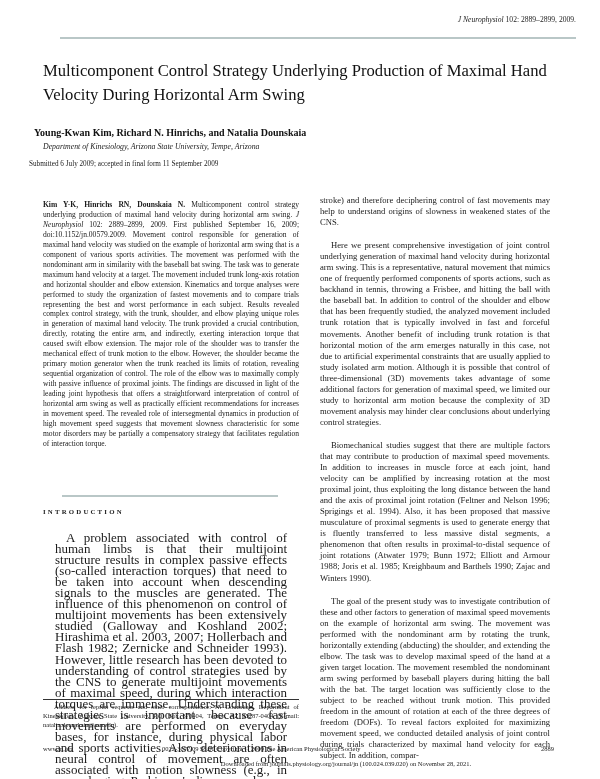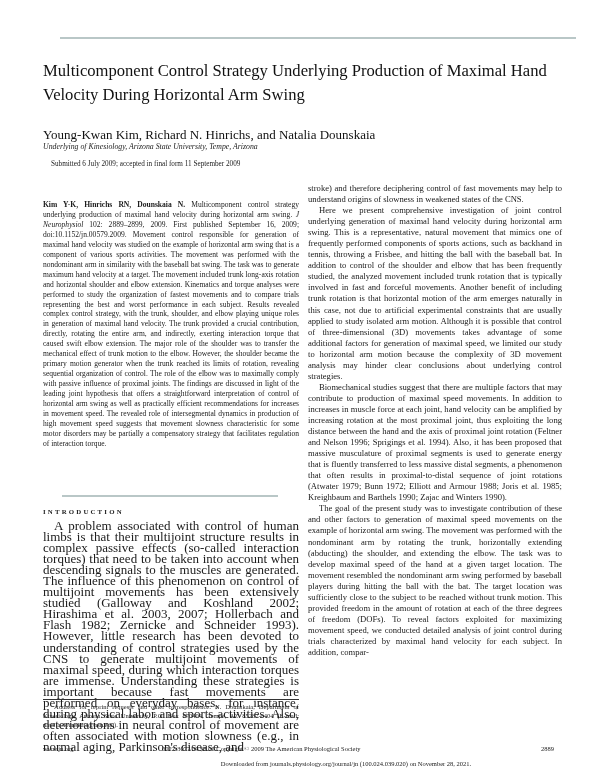--- a/index.html
+++ b/index.html
@@ -39,37 +39,37 @@
       top: 59px;
       width: 540px;
       font-size: 16.6px;
       line-height: 24px;
       color: #111;
       margin: 0;
       font-weight: normal;
     }
     .authors {
       position: absolute;
-      left: 43px;
+      left: 34px;
       top: 127px;
-      font-size: 13px;
-      font-weight: normal;
+      font-size: 10px;
+      font-weight: bold;
       color: #111;
     }
     .affil {
       position: absolute;
       left: 43px;
       top: 142px;
       font-size: 7.8px;
       font-style: italic;
       color: #222;
     }
     .submitted {
       position: absolute;
-      left: 51px;
+      left: 29px;
       top: 160px;
       font-size: 7.2px;
       color: #222;
     }
     .col {
       position: absolute;
       font-size: 8.1px;
       line-height: 10.45px;
       text-align: justify;
       color: #1a1a1a;
@@ -91,21 +91,21 @@
       position: absolute;
       left: 43px;
       top: 508px;
       font-size: 6.8px;
       letter-spacing: 2.2px;
       font-weight: bold;
       color: #222;
     }
     .intro { top: 520px; font-size: 13px; line-height: 11.05px; }
     .indent { text-indent: 11px; }
-    p { margin: 0; }
+    p { margin: 12px; }
     .col-right p { font-size: 8.6px; line-height: 11.05px; }
     .footnote-rule {
       position: absolute;
       left: 43px;
       width: 256px;
       top: 699px;
       height: 1px;
       background: #333;
     }
     .footnote {
@@ -148,26 +148,27 @@
       font-size: 6.5px;
       color: #222;
     }
     .download-note span { margin-left: 92px; }
     .ital { font-style: italic; }
   </style>
 </head>
 <body>
 
 <div class="header-cite">
+  <div><span class="j">J Neurophysiol</span> <span>102: 2889–2899, 2009.</span></div>
 </div>
 <div class="header-rule"></div>
 
 <h1 class="title">Multicomponent Control Strategy Underlying Production of Maximal Hand Velocity During Horizontal Arm Swing</h1>
 <div class="authors">Young-Kwan Kim, Richard N. Hinrichs, and Natalia Dounskaia</div>
-<div class="affil">Underlying of Kinesiology, Arizona State University, Tempe, Arizona</div>
+<div class="affil">Department of Kinesiology, Arizona State University, Tempe, Arizona</div>
 <div class="submitted">Submitted 6 July 2009; accepted in final form 11 September 2009</div>
 
 <div class="col col-left abstract">
   <span class="lead">Kim Y-K, Hinrichs RN, Dounskaia N.</span><span> Multicomponent control strategy underlying production of maximal hand velocity during horizontal arm swing. </span><span class="ital">J Neurophysiol</span><span> 102: 2889–2899, 2009. First published September 16, 2009; doi:10.1152/jn.00579.2009. Movement control responsible for generation of maximal hand velocity was studied on the example of horizontal arm swing that is a component of various sports activities. The movement was performed with the nondominant arm in similarity with the baseball bat swing. The task was to generate maximum hand velocity at a target. The movement included trunk long-axis rotation and horizontal shoulder and elbow extension. Kinematics and torque analyses were performed to study the organization of fastest movements and to compare trials representing the best and worst performance in each subject. Results revealed complex control strategy, with the trunk, shoulder, and elbow playing unique roles in generation of maximal hand velocity. The trunk provided a crucial contribution, directly, rotating the entire arm, and indirectly, exerting interaction torque that caused swift elbow extension. The major role of the shoulder was to transfer the mechanical effect of trunk motion to the elbow. However, the shoulder became the primary motion generator when the trunk reached its limits of rotation, revealing sequential organization of control. The role of the elbow was to maximally comply with passive influence of proximal joints. The findings are discussed in light of the leading joint hypothesis that offers a straightforward interpretation of control of horizontal arm swing as well as practically efficient recommendations for increases in movement speed. The revealed role of intersegmental dynamics in production of high movement speed suggests that movement slowness characteristic for some motor disorders may be partially a compensatory strategy that facilitates regulation of interaction torque.</span>
 </div>
 
 <div class="divider"></div>
 
 <div class="section-heading">INTRODUCTION</div>
 

